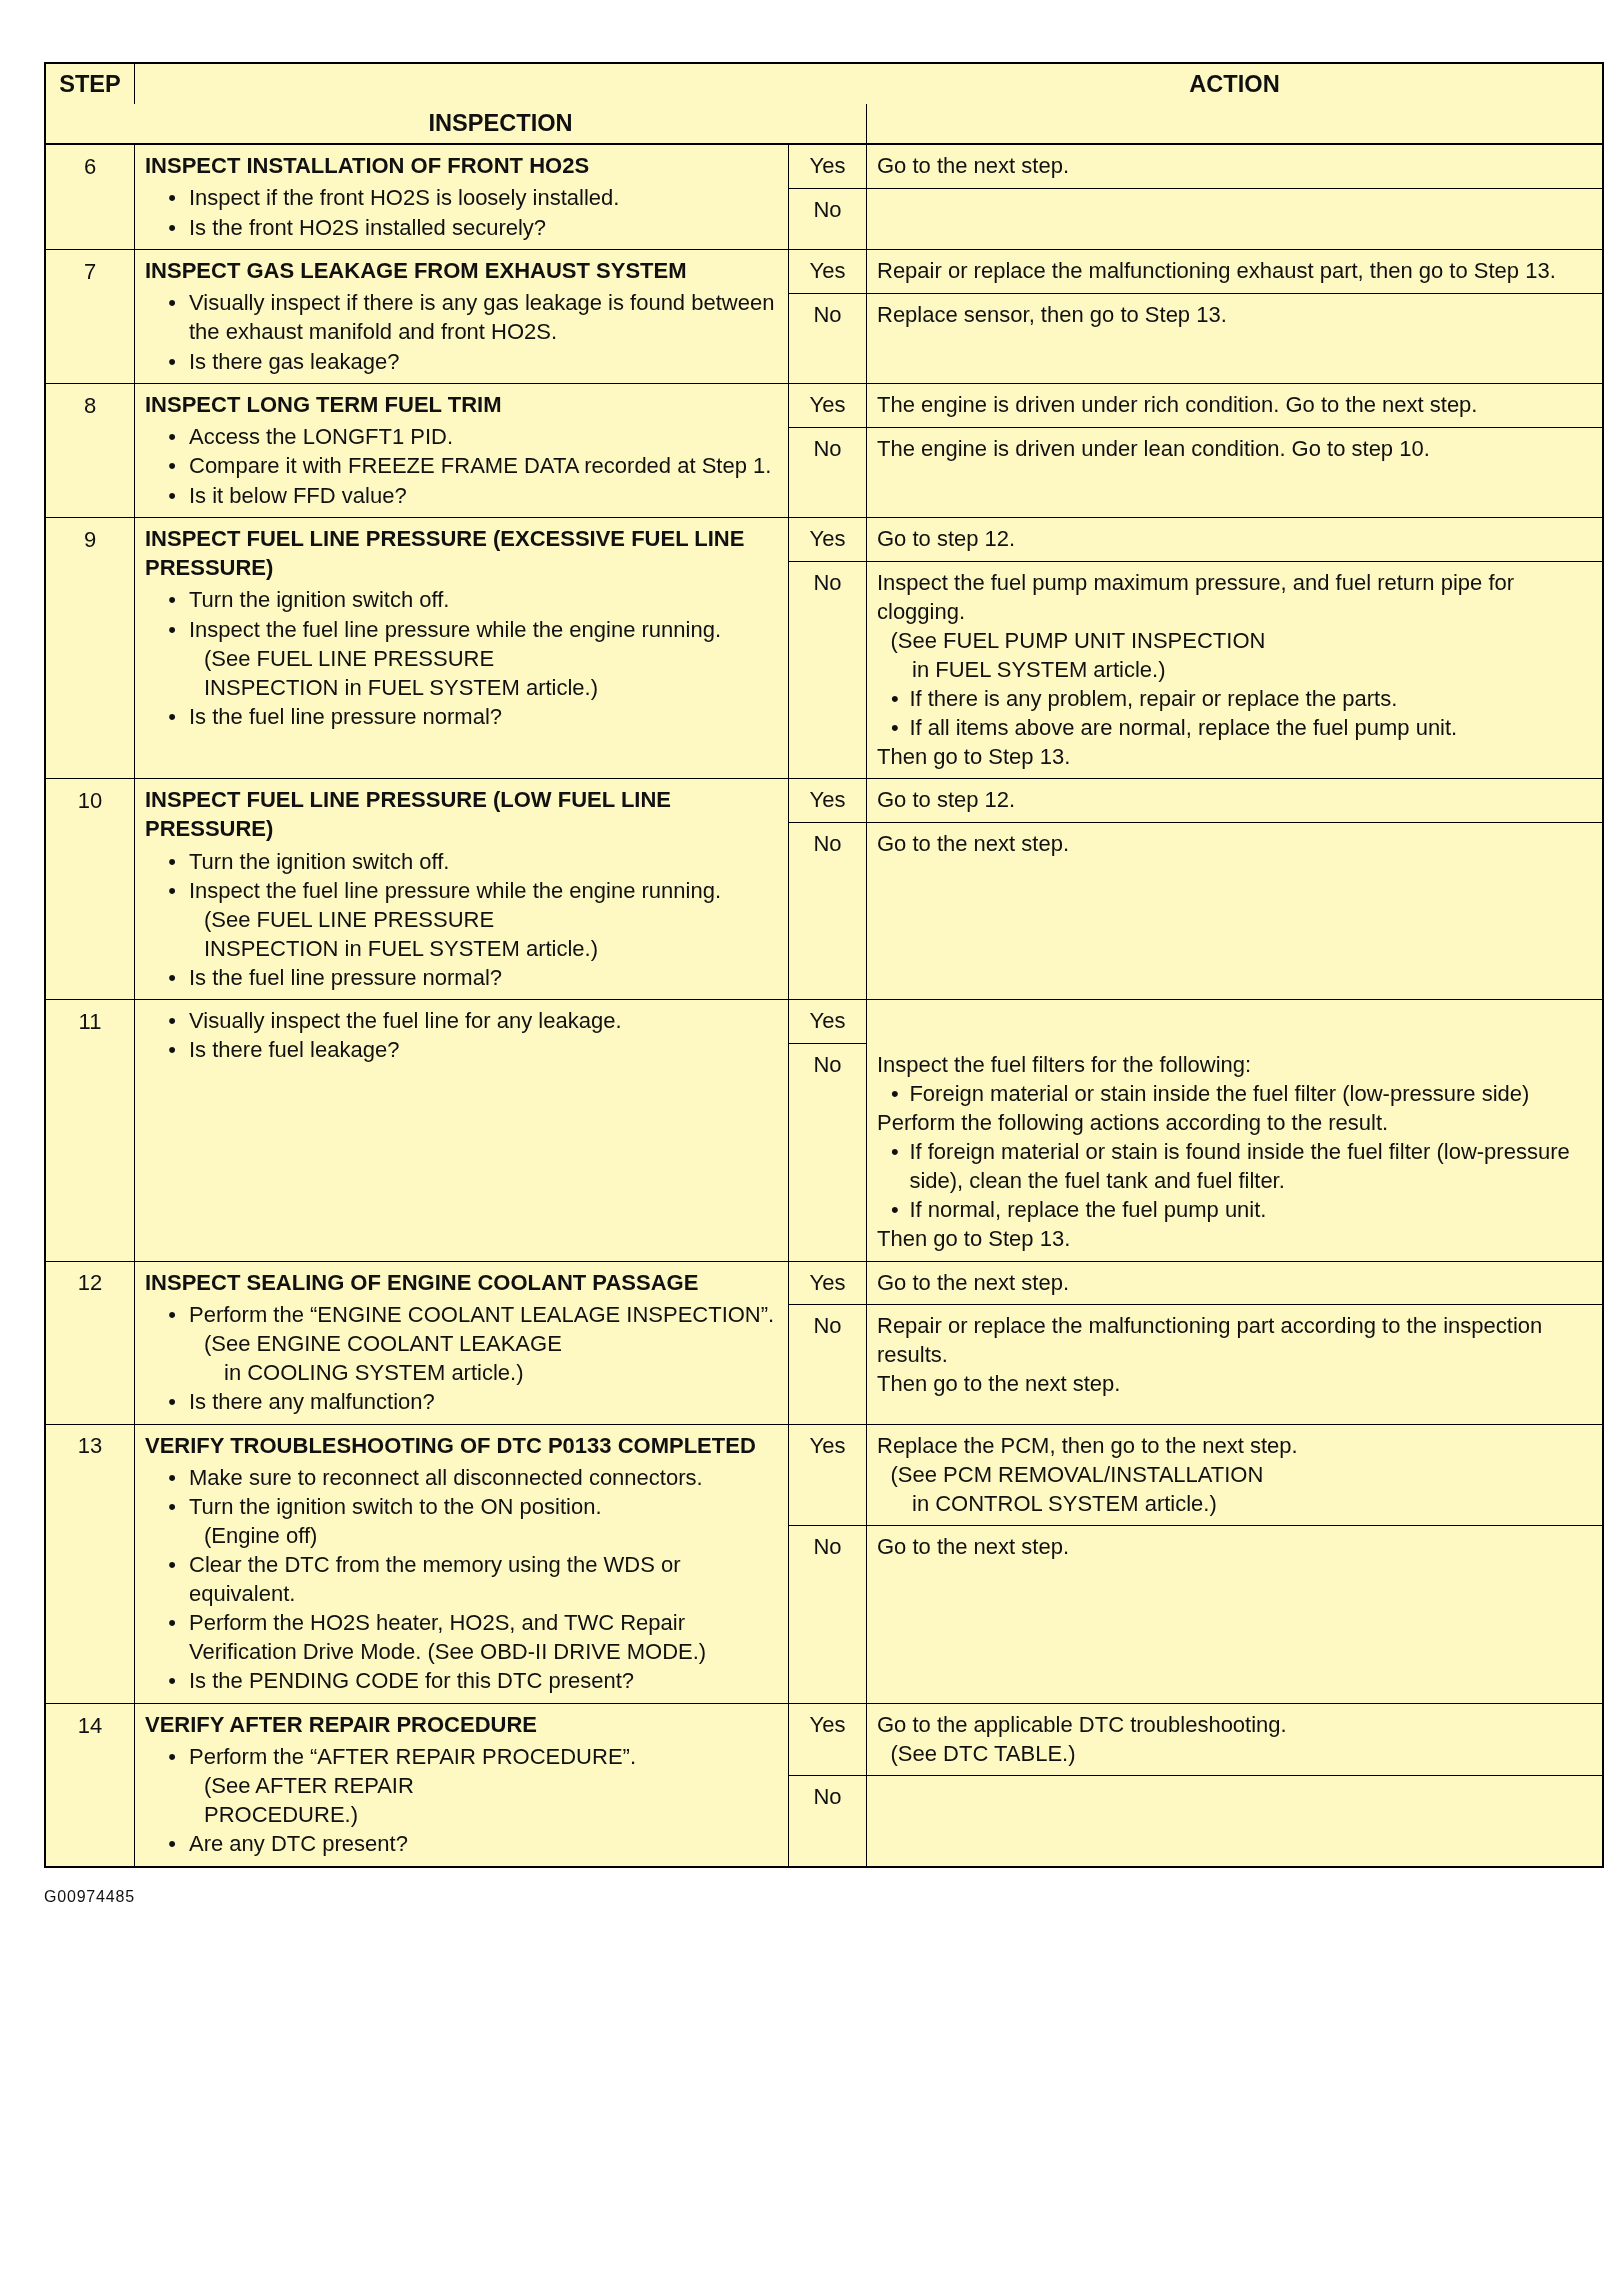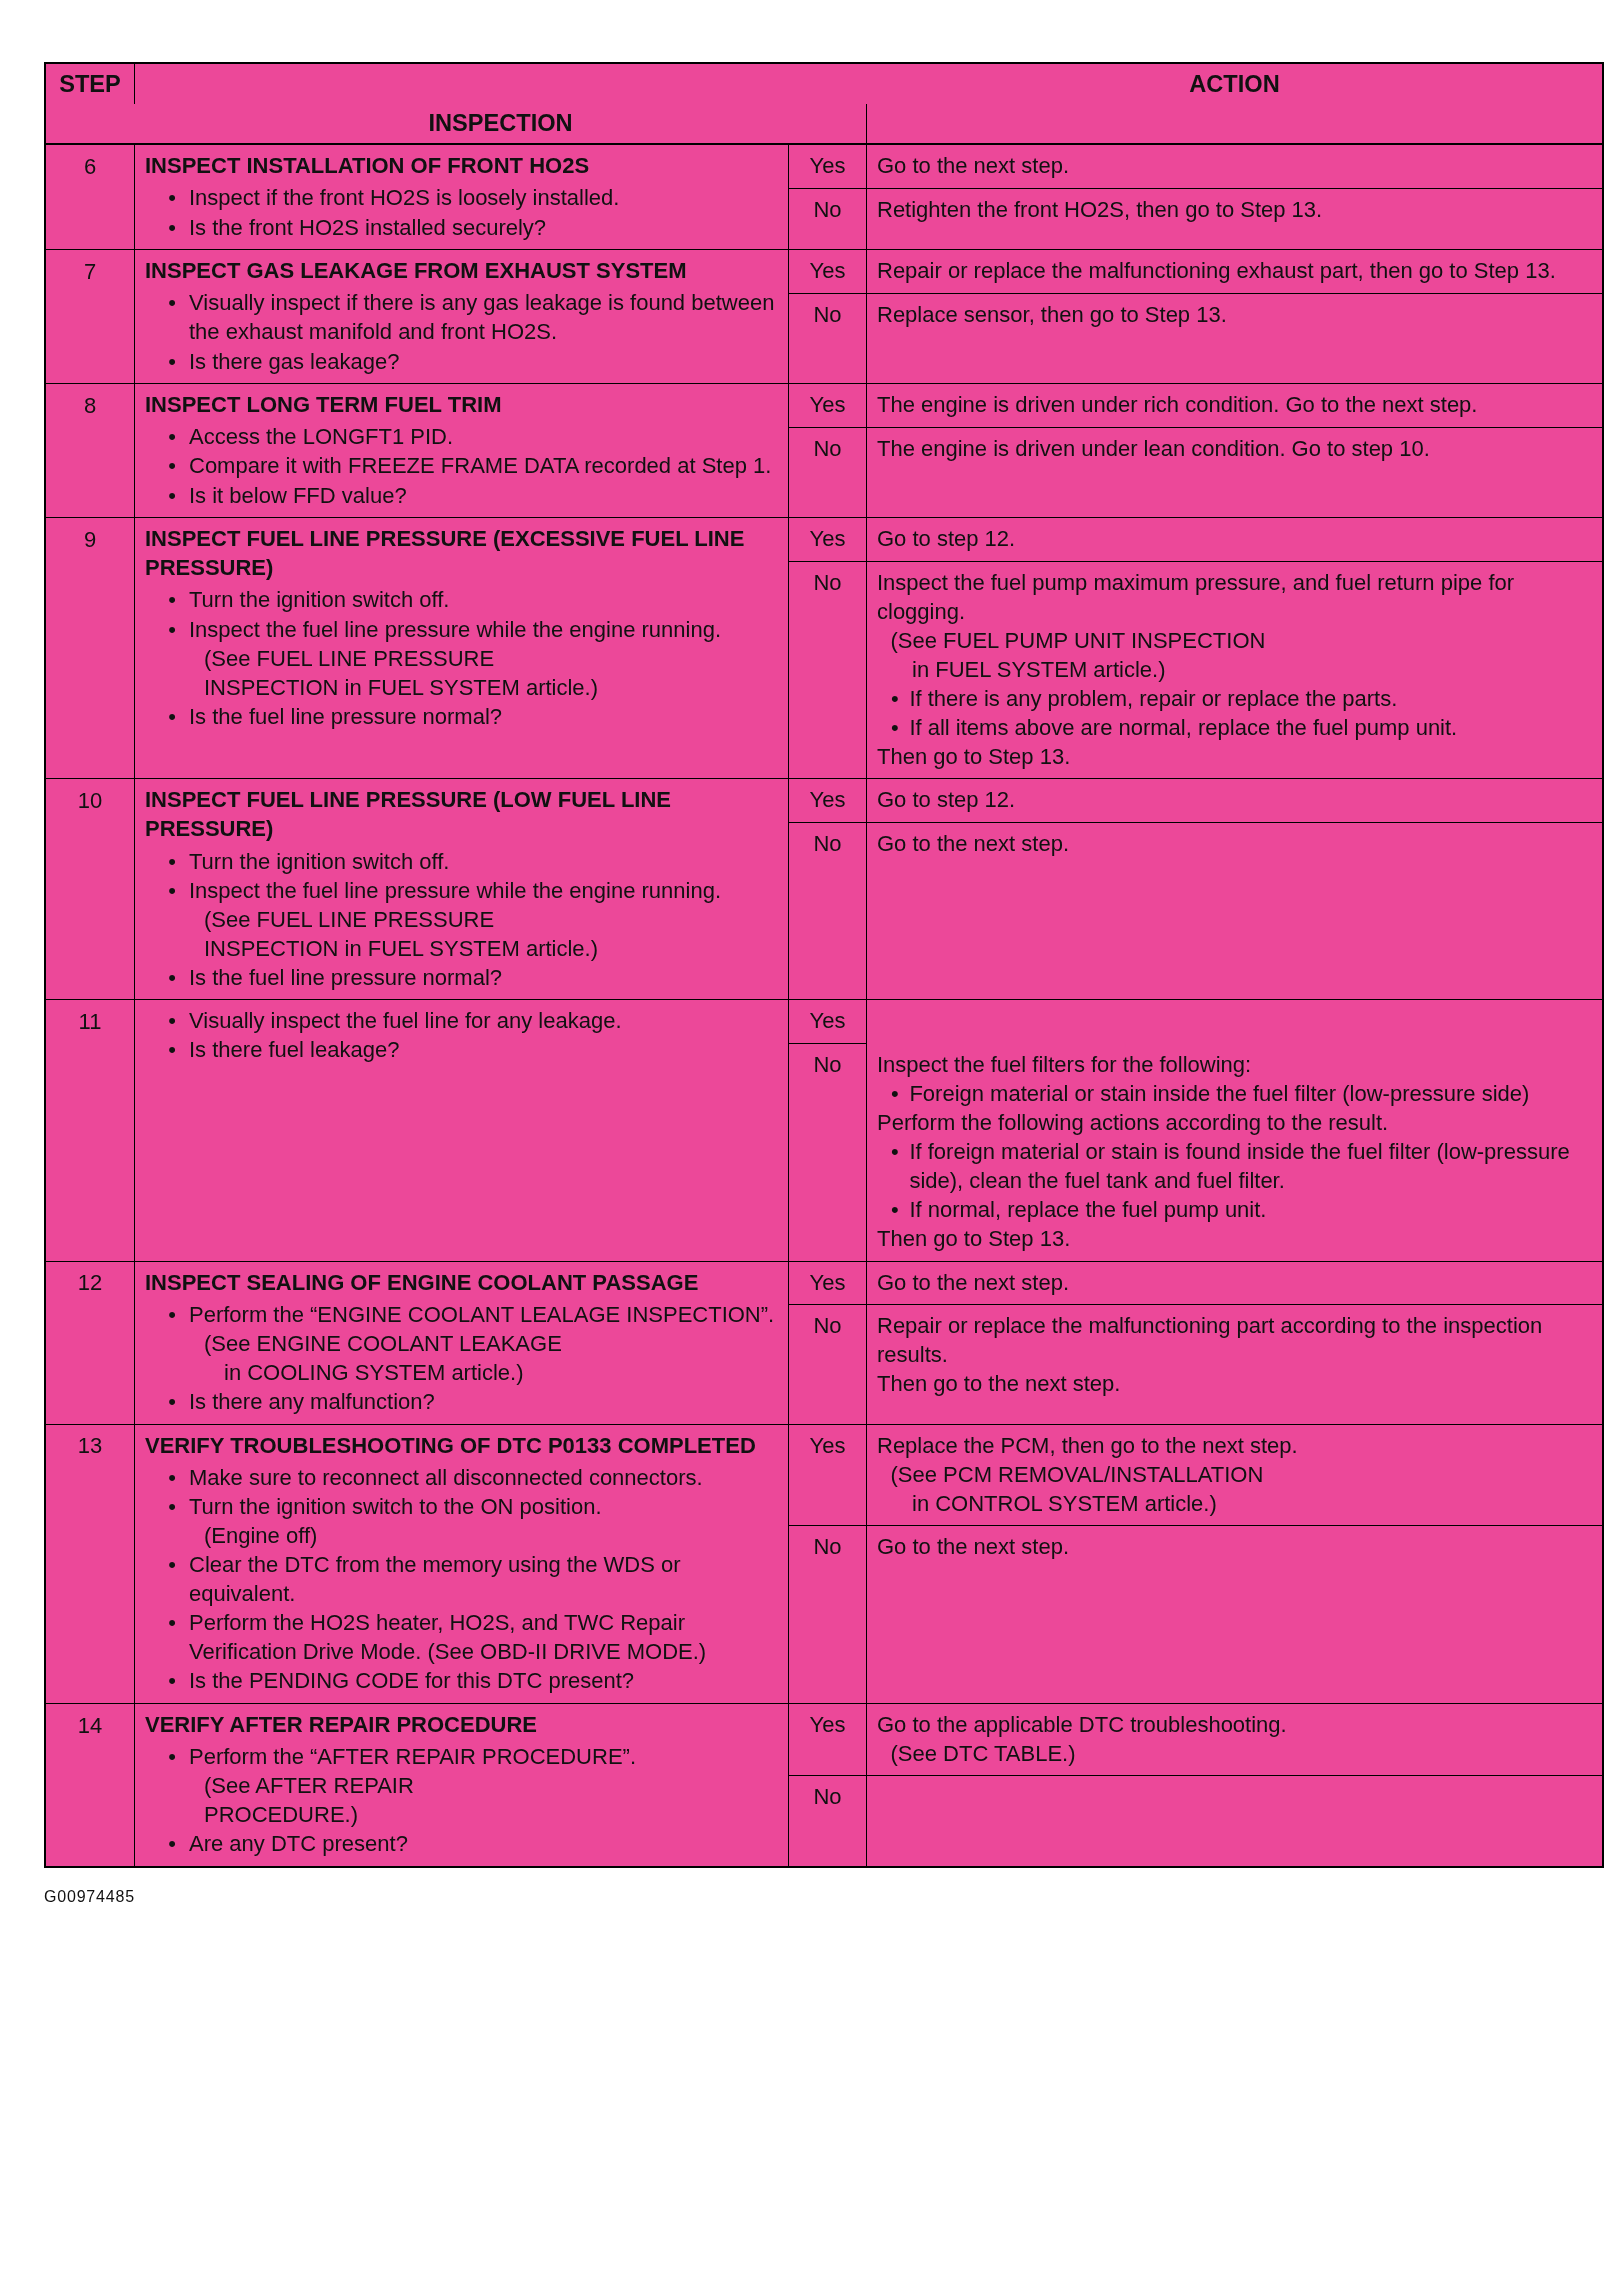--- a/index.html
+++ b/index.html
@@ -14,21 +14,21 @@
     min-height: 2273px;
     box-sizing: border-box;
   }
   .page {
     padding: 62px 17px 34px 44px;
     box-sizing: border-box;
   }
   .ts-table {
     width: 1556px;
     border: 2.5px solid #000;
-    background: #ec4899;
+    background: #fef9c3;
   }
   .header-row {
     display: grid;
     grid-template-columns: 89px 654px 78px 1fr;
     border-bottom: 2.5px solid #000;
     font-weight: bold;
     font-size: 23.6px;
     text-align: center;
   }
   .h-cell { padding: 6.7px 5px 5.9px 5px; }
@@ -123,23 +123,20 @@
             <div class="li">
               <span class="dot">•</span>
               <span class="litxt">Is the front HO2S installed securely?</span>
             </div>
           </div>
           <div class="cell branch-label yes-label">Yes</div>
           <div class="cell action yes-action">
             <div class="pline">Go to the next step.</div>
           </div>
           <div class="cell branch-label no-label">No</div>
-          <div class="cell action no-action">
-            <div class="pline">Retighten the front HO2S, then go to Step 13.</div>
-          </div>
         </div>
         <div class="step-block">
           <div class="cell step-num">7</div>
           <div class="cell inspection">
             <div class="insp-title">INSPECT GAS LEAKAGE FROM EXHAUST SYSTEM</div>
             <div class="li">
               <span class="dot">•</span>
               <span class="litxt">Visually inspect if there is any gas leakage is found between the exhaust manifold and front HO2S.</span>
             </div>
             <div class="li">

